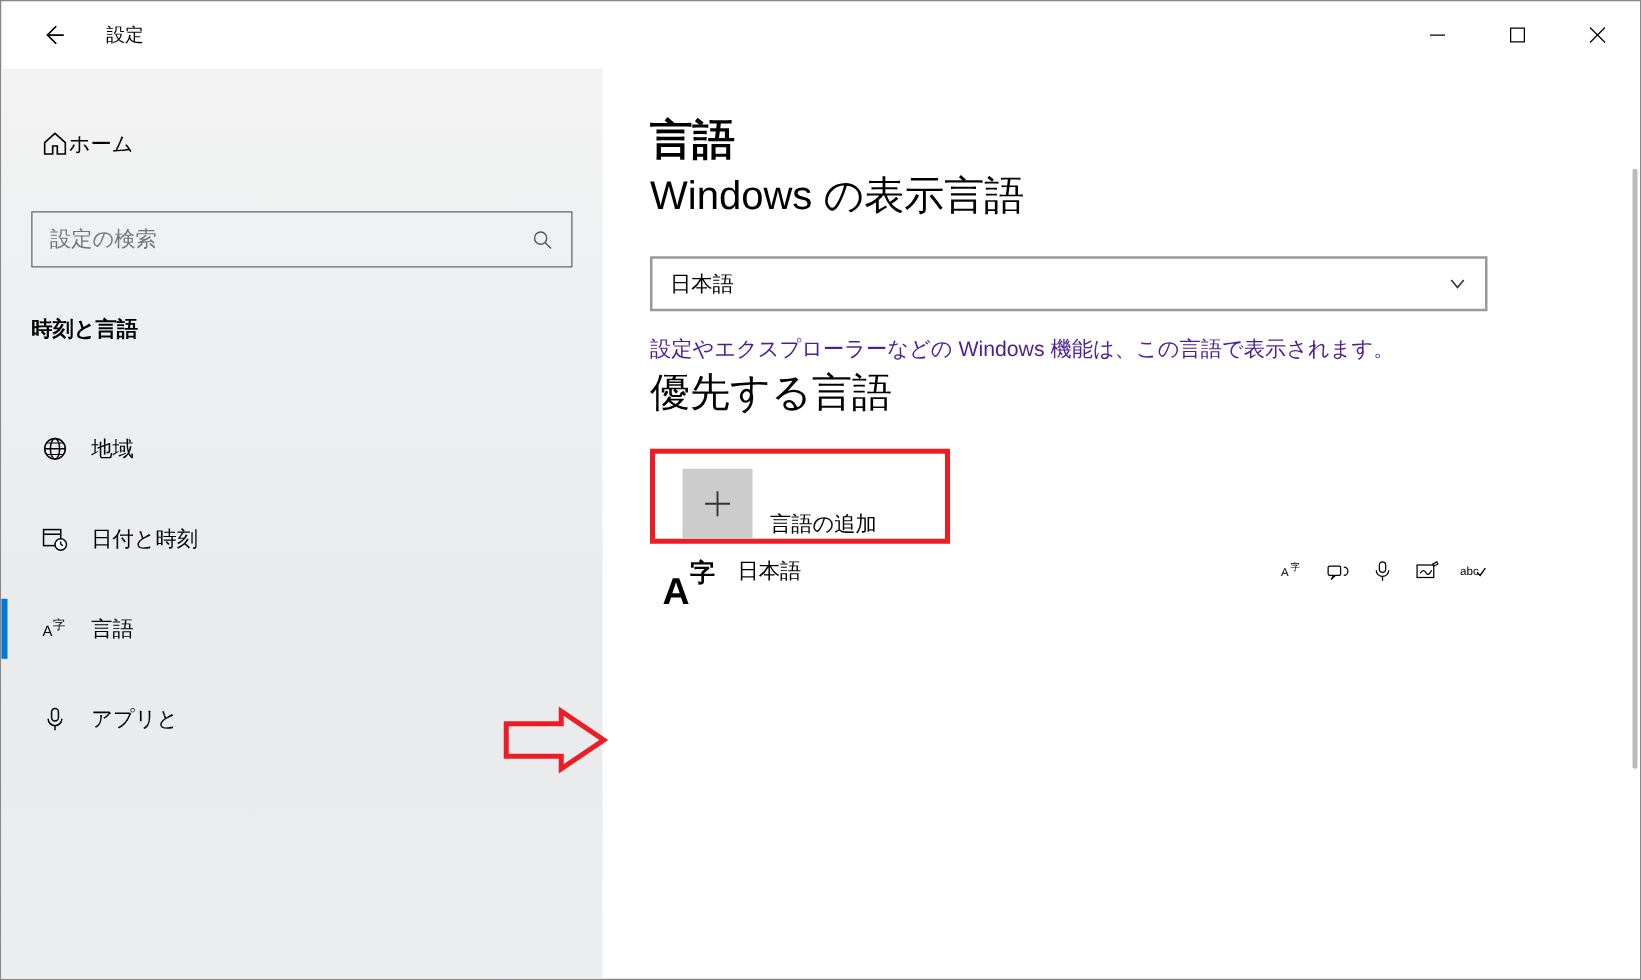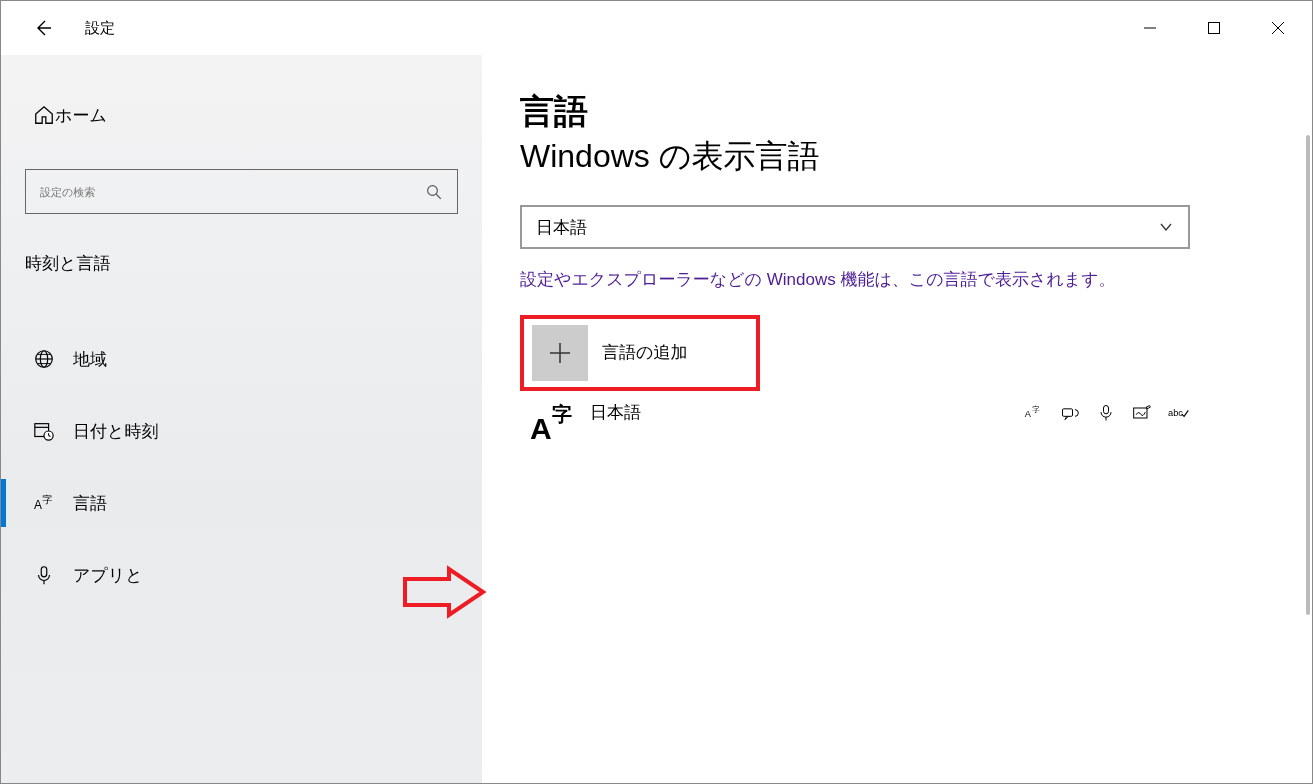--- a/index.html
+++ b/index.html
@@ -11,34 +11,34 @@
 .app-title { font-size: 15px; }
 .win-controls { display: flex; padding-right: 2px; }
 .win-btn { width: 64px; height: 44px; display: flex; align-items: center; justify-content: center; cursor: pointer; }
 
 .body-wrap { display: flex; height: calc(100% - 54px); }
 
 .sidebar { width: 481px; background: linear-gradient(180deg, #f3f3f3 0%, #eceef0 40%, #eaebed 60%, #ecedef 100%); padding-top: 38px; position: relative; }
 .home-row { display: flex; align-items: center; padding-left: 32px; height: 44px; cursor: pointer; }
 .home-row .lbl { font-size: 17px; }
 .search-box { margin: 32px 24px 0 24px; border: 1px solid #666; height: 45px; display: flex; align-items: center; padding: 0 14px; justify-content: space-between; background: transparent; cursor: text; }
-.search-box input { border: none; background: transparent; font-size: 11px; outline: none; width: 85%; color: #333; }
-.category-title { margin: 38px 0 0 24px; font-size: 17px; font-weight: 400; }
+.search-box input { border: none; background: transparent; font-size: 17px; outline: none; width: 85%; color: #333; }
+.category-title { margin: 38px 0 0 24px; font-size: 17px; font-weight: 700; }
 .nav-list { margin-top: 48px; }
 .nav-item { display: flex; align-items: center; gap: 18px; height: 72px; padding-left: 32px; cursor: pointer; position: relative; }
 .nav-item .lbl { font-size: 17px; }
 .nav-item.selected::before { content: ""; position: absolute; left: 0; top: 12px; bottom: 12px; width: 5px; background: #0078d4; }
 
 .content { flex: 1; padding: 34px 24px 0 38px; overflow-y: auto; position: relative; }
 .page-title { font-size: 34px; font-weight: 600; }
 .section-title { font-size: 32px; font-weight: 400; }
 .select-box { margin-top: 26px; width: 670px; height: 44px; border: 2px solid #999; display: flex; align-items: center; justify-content: space-between; padding: 0 14px; cursor: pointer; font-size: 17px; }
 .desc { margin-top: 18px; font-size: 17px; color: #4c1d95; max-width: 680px; line-height: 1.5; }
 
-.add-lang-wrap { margin-top: 22px; border: 4px solid #ee1c25; width: 240px; height: 76px; display: flex; align-items: center; padding-left: 8px; cursor: pointer; }
+.add-lang-wrap { margin-top: 22px; border: 4px solid #ee1c25; width: 240px; height: 76px; display: flex; align-items: flex-end; padding-left: 22px; cursor: pointer; }
 .plus-box { width: 56px; height: 56px; background: #ccc; display: flex; align-items: center; justify-content: center; }
 .add-label { margin-left: 14px; font-size: 17px; }
 
 .lang-row { display: flex; justify-content: space-between; align-items: flex-start; margin-top: 10px; width: 670px; }
 .lang-left { display: flex; align-items: flex-start; gap: 14px; padding-left: 10px; }
 .lang-name { font-size: 17px; }
 .lang-icons { display: flex; gap: 16px; padding-top: 2px; }
 
 .arrow-annot { position: absolute; left: 400px; top: 564px; pointer-events: none; }
 
@@ -156,20 +156,21 @@
     <div class="select-box">
       <span>日本語</span>
       <span>
         <svg width="16" height="16" viewBox="0 0 16 16">
             <path d="M3 5 L8 11 L13 5" stroke="#333" stroke-width="1.3" fill="none"></path>
           </svg>
       </span>
     </div>
     <div class="desc">設定やエクスプローラーなどの Windows 機能は、この言語で表示されます。</div>
 
+    <div class="section-title">優先する言語</div>
 
     <div class="add-lang-wrap">
       <div class="plus-box">
         <svg width="28" height="28" viewBox="0 0 28 28">
             <line x1="14" y1="4" x2="14" y2="24" stroke="#333" stroke-width="1.5"></line>
             <line x1="4" y1="14" x2="24" y2="14" stroke="#333" stroke-width="1.5"></line>
           </svg>
       </div>
       <span class="add-label">言語の追加</span>
     </div>

